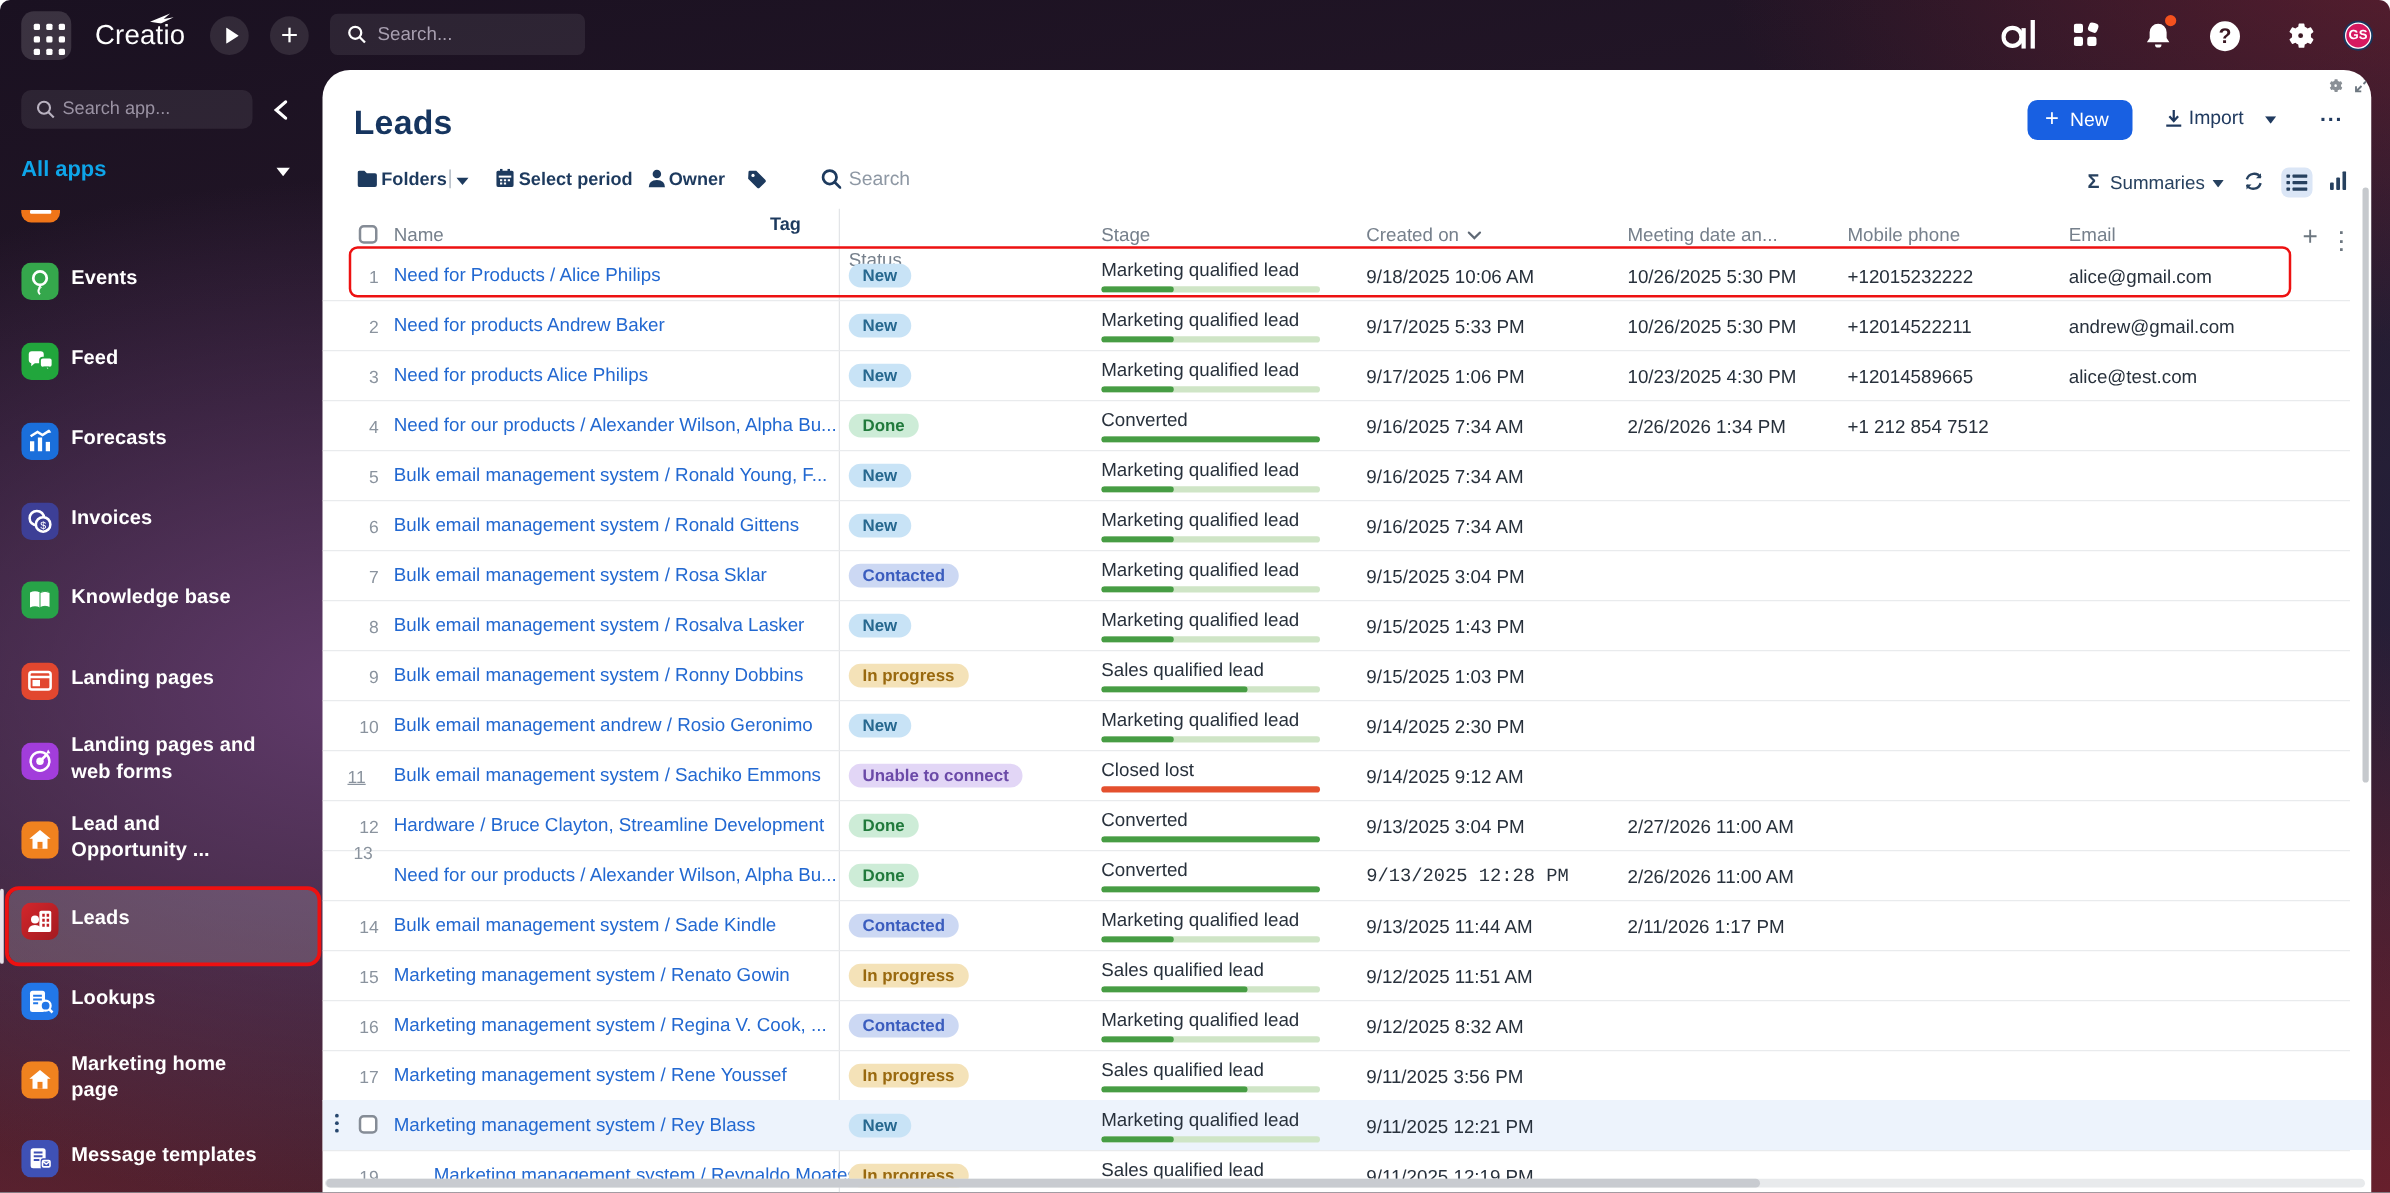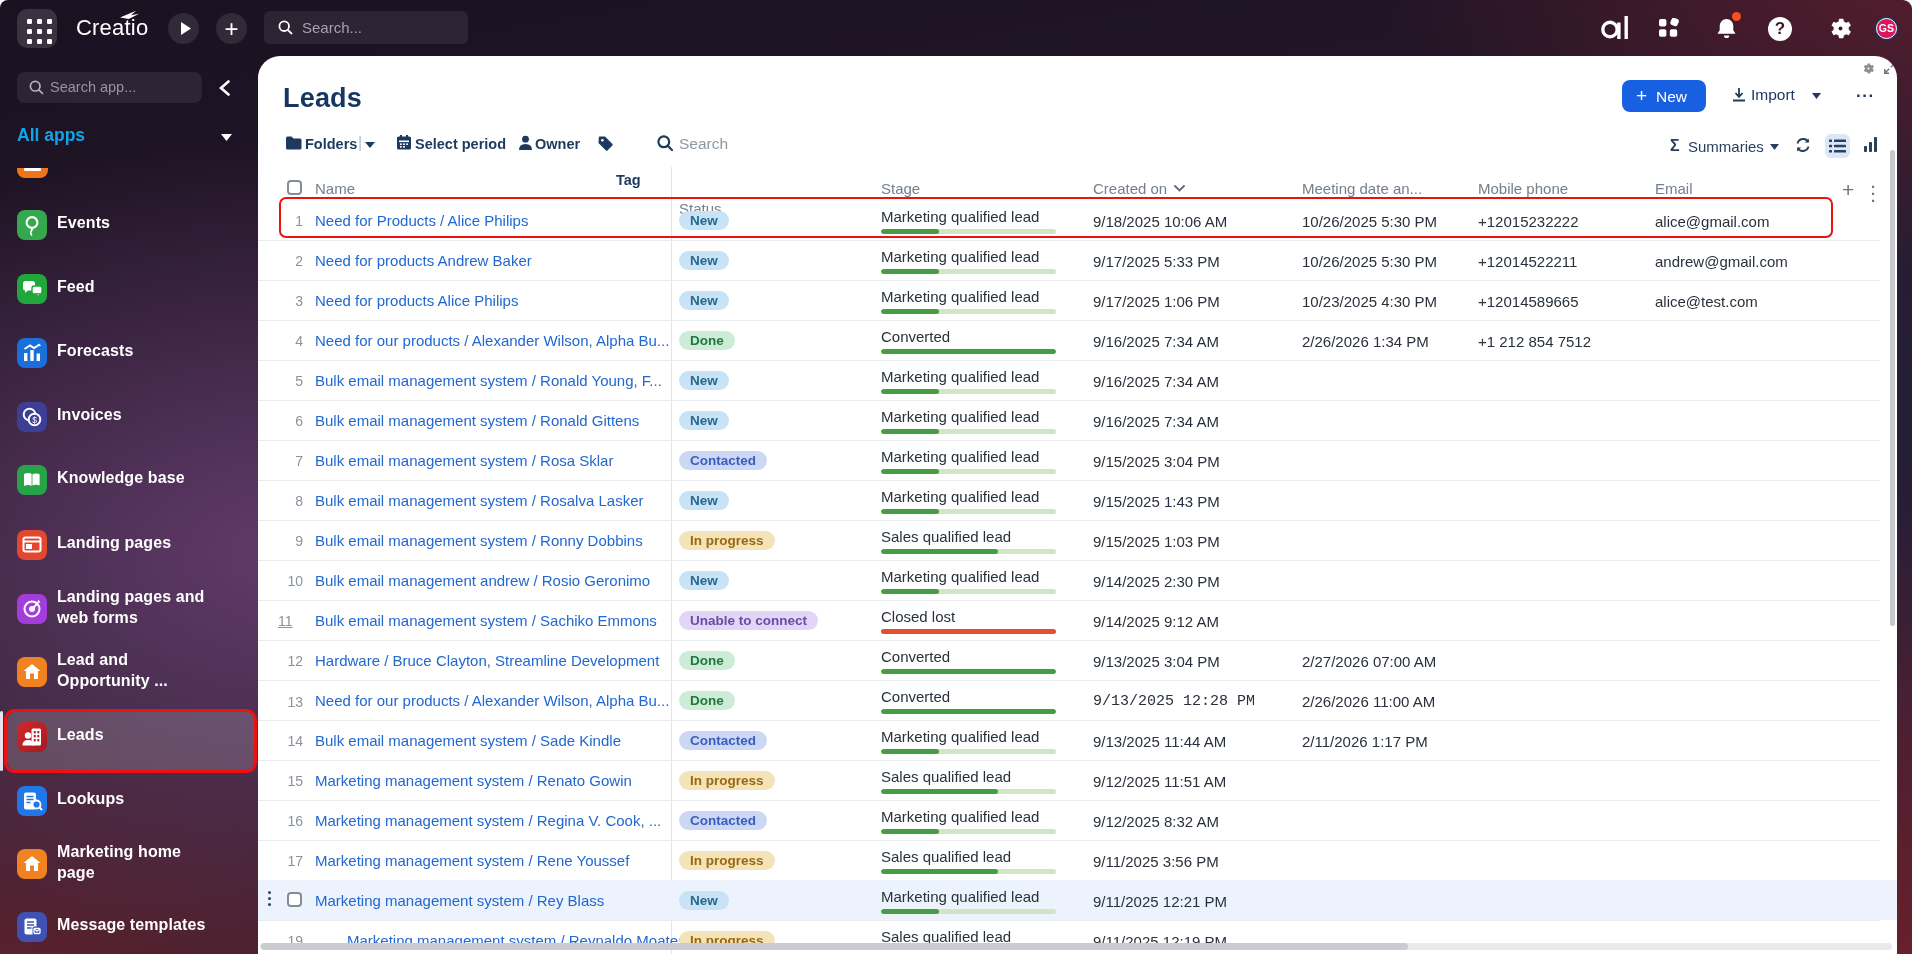--- a/index.html
+++ b/index.html
@@ -423,23 +423,23 @@
 <div class="abs cell" style="left:835px;top:557px;">9/14/2025 9:12 AM</div>
 <div class="abs rline" style="top:583.5px;"></div>
 <div class="abs rownum" style="left:20px;top:597px;width:25px;text-align:right;">12</div>
 <div class="abs link" style="left:57px;top:596px;white-space:nowrap;">Hardware / Bruce Clayton, Streamline Development</div>
 <div class="chip c-done" style="left:421px;top:594.5px;">Done</div>
 <div class="abs cell" style="left:623px;top:592px;">Converted</div>
 <div class="abs bar" style="left:623px;top:613px;">
       <i style="width:175px;"></i>
     </div>
 <div class="abs cell" style="left:835px;top:597px;">9/13/2025 3:04 PM</div>
-<div class="abs cell" style="left:1044px;top:597px;">2/27/2026 07:00 AM</div>
+<div class="abs cell" style="left:1044px;top:597px;">2/27/2026 11:00 AM</div>
 <div class="abs rline" style="top:623.5px;"></div>
-<div class="abs rownum" style="left:20px;top:638px;width:25px;text-align:right;">13</div>
+<div class="abs rownum" style="left:20px;top:618px;width:25px;text-align:center;">13</div>
 <div class="abs link" style="left:57px;top:636px;white-space:nowrap;">Need for our products / Alexander Wilson, Alpha Bu...</div>
 <div class="chip c-done" style="left:421px;top:634.5px;">Done</div>
 <div class="abs cell" style="left:623px;top:632px;">Converted</div>
 <div class="abs bar" style="left:623px;top:653px;">
       <i style="width:175px;"></i>
     </div>
 <div class="abs cell" style="left:835px;top:637px;font-family:Liberation Mono, monospace;">9/13/2025 12:28 PM</div>
 <div class="abs cell" style="left:1044px;top:637px;">2/26/2026 11:00 AM</div>
 <div class="abs rline" style="top:663.5px;"></div>
 <div class="abs rownum" style="left:20px;top:677px;width:25px;text-align:right;">14</div>

